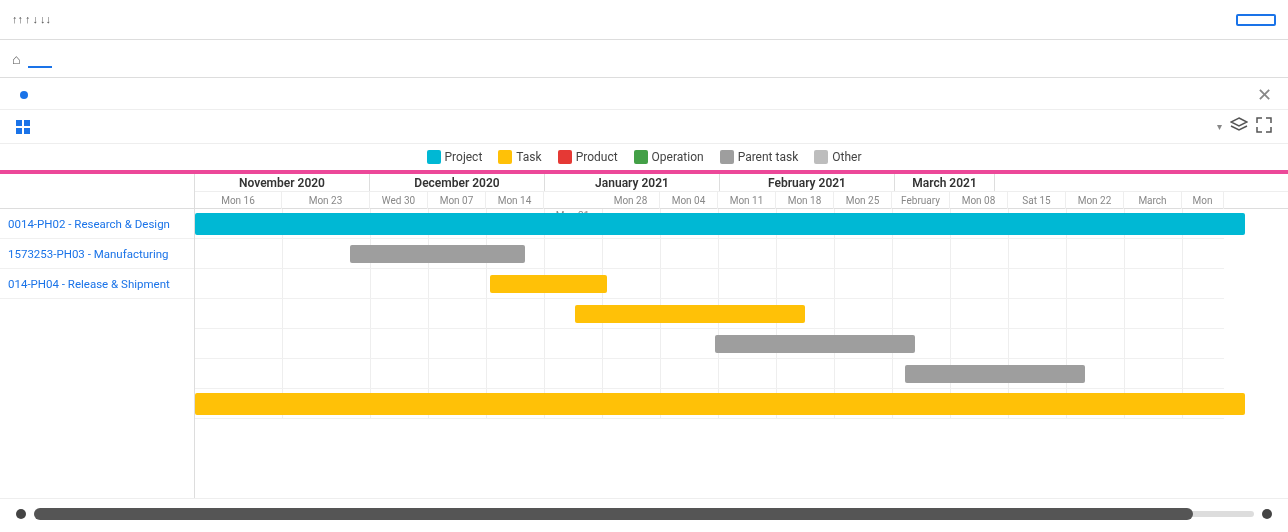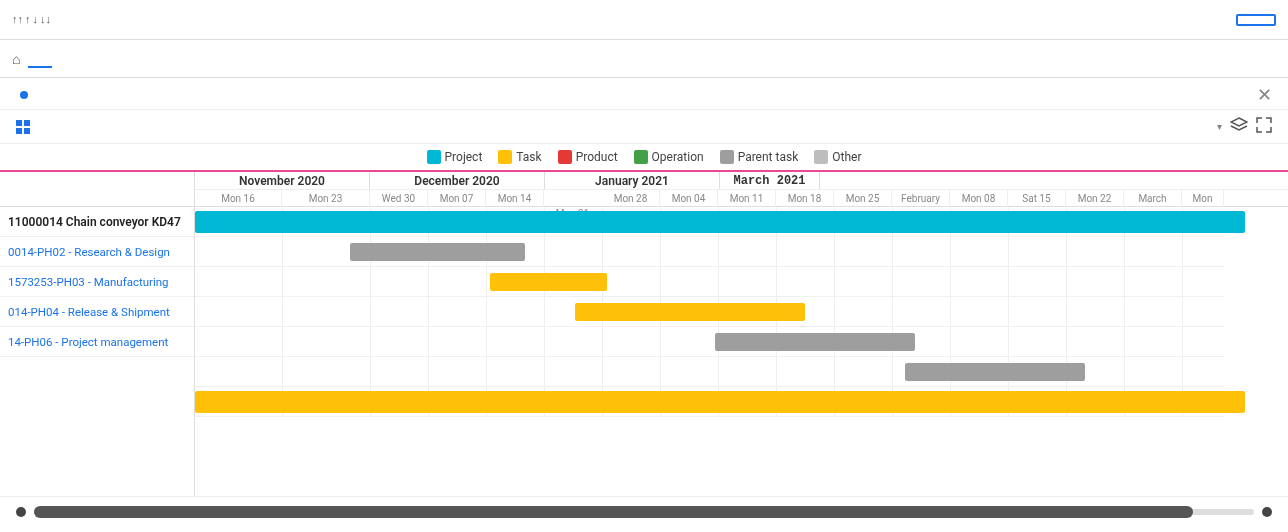--- a/index.html
+++ b/index.html
@@ -53,21 +53,21 @@
     .dots-menu { font-size: 18px; color: #555; cursor: pointer; }
     .toolbar-right { display: flex; align-items: center; gap: 8px; font-size: 13px; color: #555; }
     .results-text { font-weight: 400; }
     .display-label { margin-left: 8px; }
     .display-value { font-weight: 600; margin-left: 2px; }
     .dropdown-arrow { font-size: 10px; color: #888; cursor: pointer; }
 
     
     .legend-row {
       display: flex; align-items: center; gap: 16px;
-      padding: 6px 16px; border-bottom: 2px solid #ec4899;
+      padding: 6px 16px; border-bottom: 4px solid #ec4899;
       justify-content: center;
     }
     .legend-item { display: flex; align-items: center; gap: 4px; font-size: 12px; color: #444; }
     .legend-color { width: 14px; height: 14px; border-radius: 2px; }
 
     
     .gantt-wrapper { display: flex; flex-direction: column; height: calc(532px - 40px - 38px - 36px - 34px - 30px); overflow: hidden; }
     .gantt-scroll-area { display: flex; flex: 1; overflow: hidden; }
 
     
@@ -206,35 +206,34 @@
       <span>Other</span>
     </div>
   </div>
 
 <div class="gantt-wrapper">
   <div class="gantt-scroll-area">
 
     <div class="gantt-labels">
       <div class="label-header"></div>
       <div id="gantt-label-rows">
-          <div class="label-row main-row">11000014 Chain conveyor KD47</div>
           <div class="label-row">0014-PH02 - Research &amp; Design</div>
           <div class="label-row">1573253-PH03 - Manufacturing</div>
           <div class="label-row">014-PH04 - Release &amp; Shipment</div>
-          <div class="label-row">14-PH06 - Project management</div>
         </div>
     </div>
 
     <div class="gantt-chart">
       <div class="gantt-header">
         <div class="month-labels" id="month-labels">
             <div class="month-label" style="width: 175px; min-width: 175px;">November 2020</div>
             <div class="month-label" style="width: 175px; min-width: 175px;">December 2020</div>
             <div class="month-label" style="width: 175px; min-width: 175px;">January 2021</div>
-            <div class="month-label" style="width: 100px; min-width: 100px; font-family: Liberation Mono, monospace;">March 2021</div>
+            <div class="month-label" style="width: 175px; min-width: 175px;">February 2021</div>
+            <div class="month-label" style="width: 100px; min-width: 100px;">March 2021</div>
           </div>
         <div class="week-labels" id="week-labels">
             <div class="week-label" style="width: 87px; min-width: 87px;">Mon 16</div>
             <div class="week-label" style="width: 88px; min-width: 88px;">Mon 23</div>
             <div class="week-label" style="width: 58px; min-width: 58px;">Wed 30</div>
             <div class="week-label" style="width: 58px; min-width: 58px;">Mon 07</div>
             <div class="week-label" style="width: 58px; min-width: 58px;">Mon 14</div>
             <div class="week-label" style="width: 58px; min-width: 58px; margin-top: 23px;">Mon 21</div>
             <div class="week-label" style="width: 58px; min-width: 58px;">Mon 28</div>
             <div class="week-label" style="width: 58px; min-width: 58px;">Mon 04</div>

